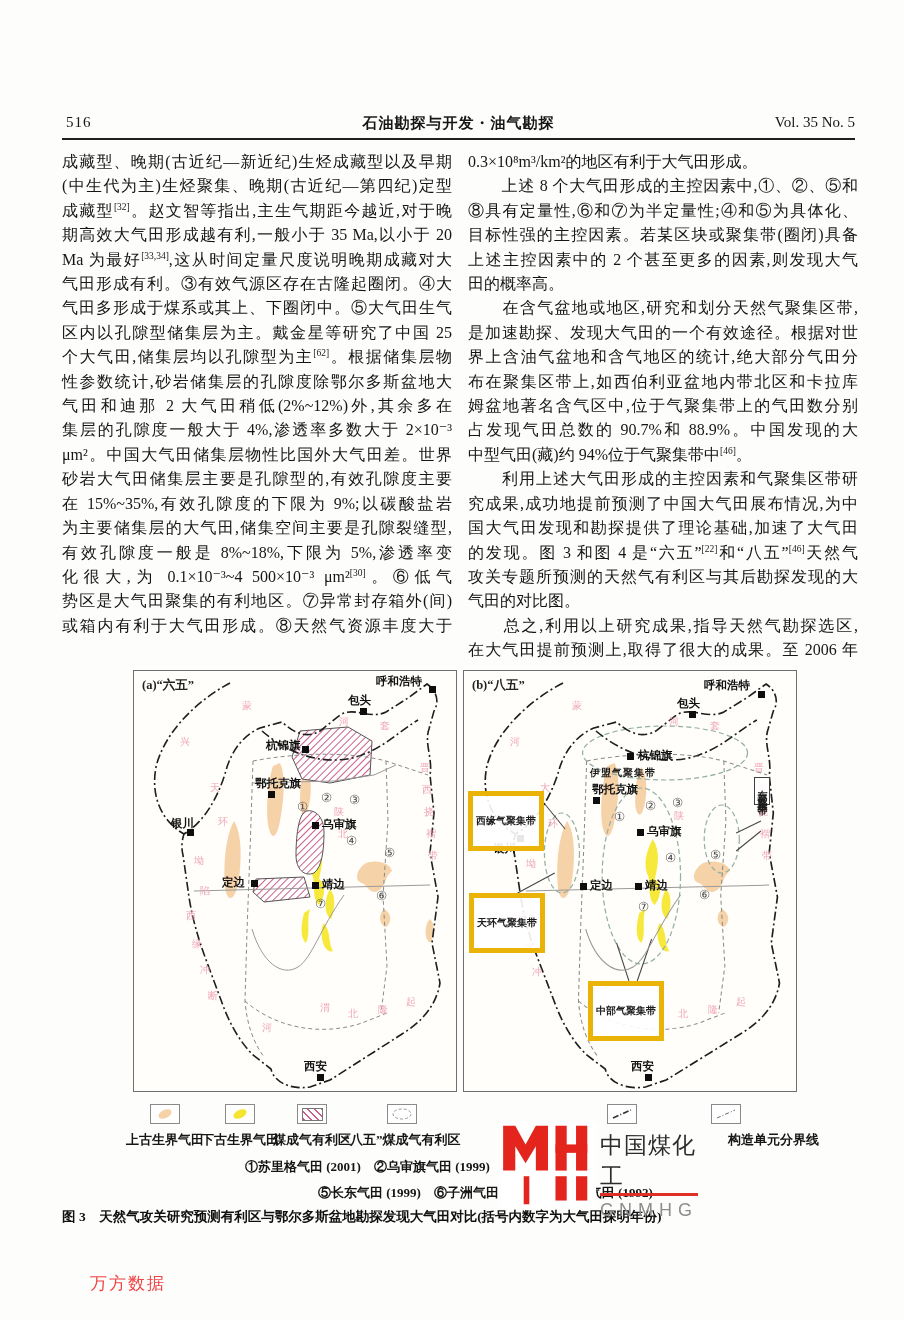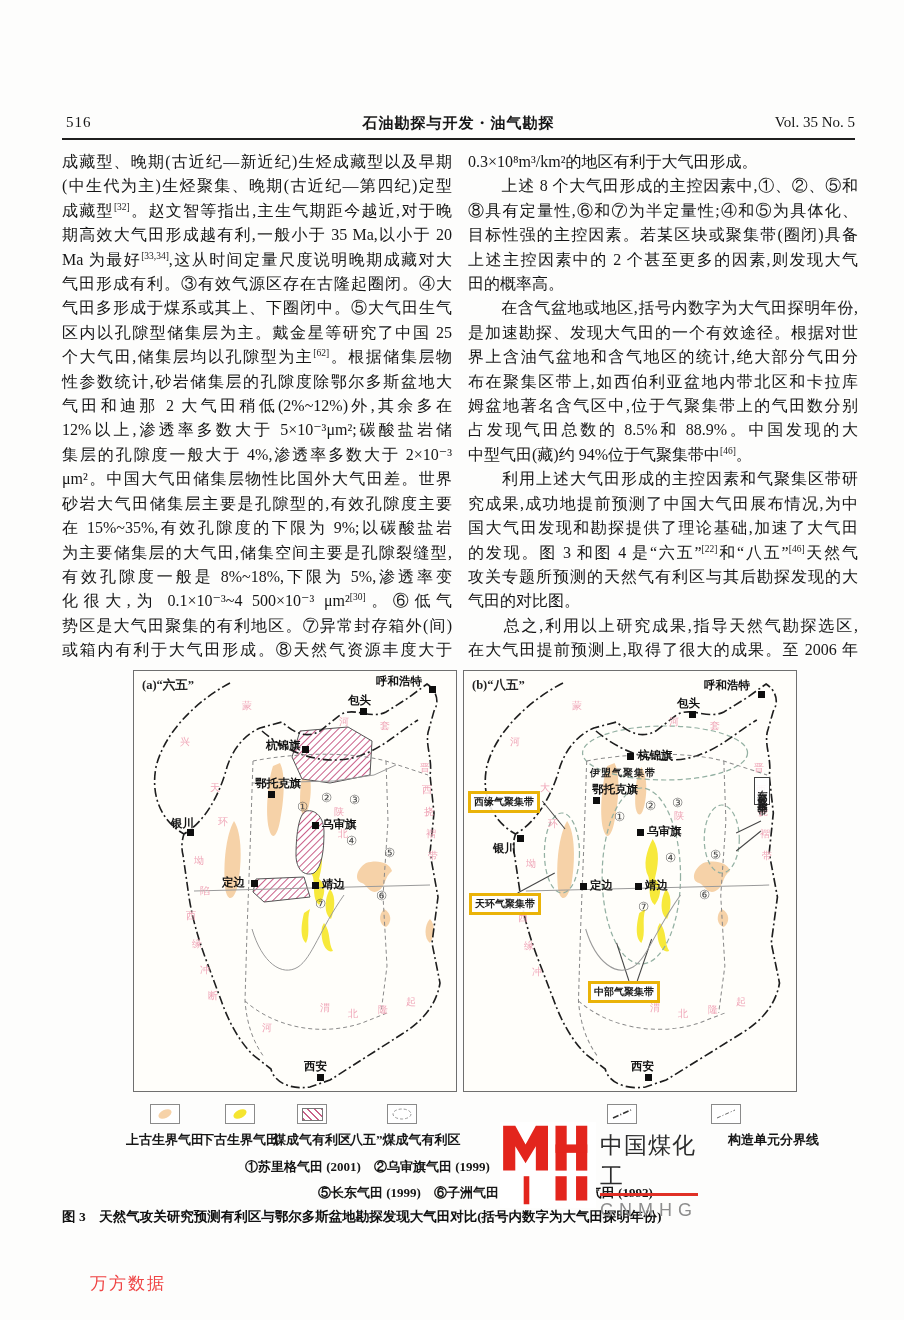--- a/index.html
+++ b/index.html
@@ -17,21 +17,21 @@
   .tl.pe{text-align-last:left;}
   sup{font-size:9.5px;line-height:0;}
   .map{position:absolute;top:670px;height:420px;border:1px solid #6f6f6f;background:#fffefa;}
   .map svg.bg{position:absolute;left:0;top:0;width:100%;height:100%;}
   .map-title{position:absolute;font-weight:700;font-size:12.5px;color:#222;white-space:nowrap;}
   .sq{position:absolute;width:7px;height:7px;background:#0e0e0e;}
   .clab{position:absolute;font-size:11.5px;font-weight:600;color:#111;white-space:nowrap;line-height:12px;}
   .cnum{position:absolute;font-size:12.5px;color:#4d4d4d;line-height:12px;}
   .faint{position:absolute;font-size:10px;color:#f0a6b8;line-height:10px;}
   .z{position:absolute;font-size:10px;font-weight:600;color:#1c1c1c;white-space:nowrap;line-height:12px;}
-  .z.box{border:3px solid #eab308;background:rgba(255,255,255,.9);padding:2px 3px;}
+  .z.box{border:5px solid #eab308;background:rgba(255,255,255,.9);padding:19px 3px;}
   .z.box-vert{border:1px solid #3f3f3f;background:rgba(255,255,255,.9);padding:4px 1px;
               writing-mode:vertical-rl;letter-spacing:3px;}
   .z.plain{letter-spacing:1px;}
   .lg-cell{position:absolute;width:120px;}
   .lg-box{width:28px;height:18px;border:1px solid #8a8a8a;background:#fff;margin:0 auto;position:relative;overflow:hidden;}
   .lg-lab{margin-top:7px;text-align:center;font-size:13px;font-weight:700;white-space:nowrap;}
   .hatchfill{position:absolute;left:4px;top:3px;width:19px;height:11px;
              background:repeating-linear-gradient(45deg,#c95f88 0 1.6px,#fff 1.6px 5px);border:1px solid #777;}
   .fieldline{position:absolute;font-size:13px;font-weight:700;white-space:nowrap;color:#151515;}
   .caption{position:absolute;left:62px;width:793px;top:1208px;text-align:left;
@@ -58,44 +58,43 @@
     <div class="tl">(中生代为主)生烃聚集、晚期(古近纪—第四纪)定型</div>
     <div class="tl">成藏型<sup>[32]</sup>。赵文智等指出,主生气期距今越近,对于晚</div>
     <div class="tl">期高效大气田形成越有利,一般小于 35 Ma,以小于 20</div>
     <div class="tl">Ma 为最好<sup>[33,34]</sup>,这从时间定量尺度说明晚期成藏对大</div>
     <div class="tl">气田形成有利。③有效气源区存在古隆起圈闭。④大</div>
     <div class="tl">气田多形成于煤系或其上、下圈闭中。⑤大气田生气</div>
     <div class="tl">区内以孔隙型储集层为主。戴金星等研究了中国 25</div>
     <div class="tl">个大气田,储集层均以孔隙型为主<sup>[62]</sup>。根据储集层物</div>
     <div class="tl">性参数统计,砂岩储集层的孔隙度除鄂尔多斯盆地大</div>
     <div class="tl">气田和迪那 2 大气田稍低(2%~12%)外,其余多在</div>
-    <div class="tl">12%以上,渗透率多数大于 5×10⁻³μm²;碳酸盐岩储</div>
     <div class="tl">集层的孔隙度一般大于 4%,渗透率多数大于 2×10⁻³</div>
     <div class="tl">μm²。中国大气田储集层物性比国外大气田差。世界</div>
     <div class="tl">砂岩大气田储集层主要是孔隙型的,有效孔隙度主要</div>
     <div class="tl">在 15%~35%,有效孔隙度的下限为 9%;以碳酸盐岩</div>
     <div class="tl">为主要储集层的大气田,储集空间主要是孔隙裂缝型,</div>
     <div class="tl">有效孔隙度一般是 8%~18%,下限为 5%,渗透率变</div>
     <div class="tl">化很大,为 0.1×10⁻³~4 500×10⁻³ μm²<sup>[30]</sup>。⑥低气</div>
     <div class="tl">势区是大气田聚集的有利地区。⑦异常封存箱外(间)</div>
     <div class="tl">或箱内有利于大气田形成。⑧天然气资源丰度大于</div>
   </div>
 <div class="col" id="col-right">
     <div class="tl pe">0.3×10⁸m³/km²的地区有利于大气田形成。</div>
     <div class="tl">　　上述 8 个大气田形成的主控因素中,①、②、⑤和</div>
     <div class="tl">⑧具有定量性,⑥和⑦为半定量性;④和⑤为具体化、</div>
     <div class="tl">目标性强的主控因素。若某区块或聚集带(圈闭)具备</div>
     <div class="tl">上述主控因素中的 2 个甚至更多的因素,则发现大气</div>
     <div class="tl pe">田的概率高。</div>
-    <div class="tl">　　在含气盆地或地区,括号内数字为大气田探明年份,</div>
+    <div class="tl">　　在含气盆地或地区,研究和划分天然气聚集区带,</div>
     <div class="tl">是加速勘探、发现大气田的一个有效途径。根据对世</div>
     <div class="tl">界上含油气盆地和含气地区的统计,绝大部分气田分</div>
     <div class="tl">布在聚集区带上,如西伯利亚盆地内带北区和卡拉库</div>
     <div class="tl">姆盆地著名含气区中,位于气聚集带上的气田数分别</div>
-    <div class="tl">占发现气田总数的 8.5%和 88.9%。中国发现的大</div>
+    <div class="tl">占发现气田总数的 90.7%和 88.9%。中国发现的大</div>
     <div class="tl pe">中型气田(藏)约 94%位于气聚集带中<sup>[46]</sup>。</div>
     <div class="tl">　　利用上述大气田形成的主控因素和气聚集区带研</div>
     <div class="tl">究成果,成功地提前预测了中国大气田展布情况,为中</div>
     <div class="tl">国大气田发现和勘探提供了理论基础,加速了大气田</div>
     <div class="tl">的发现。图 3 和图 4 是“六五”<sup>[22]</sup>和“八五”<sup>[46]</sup>天然气</div>
     <div class="tl">攻关专题所预测的天然气有利区与其后勘探发现的大</div>
     <div class="tl pe">气田的对比图。</div>
     <div class="tl">　　总之,利用以上研究成果,指导天然气勘探选区,</div>
     <div class="tl">在大气田提前预测上,取得了很大的成果。至 2006 年</div>
   </div>

